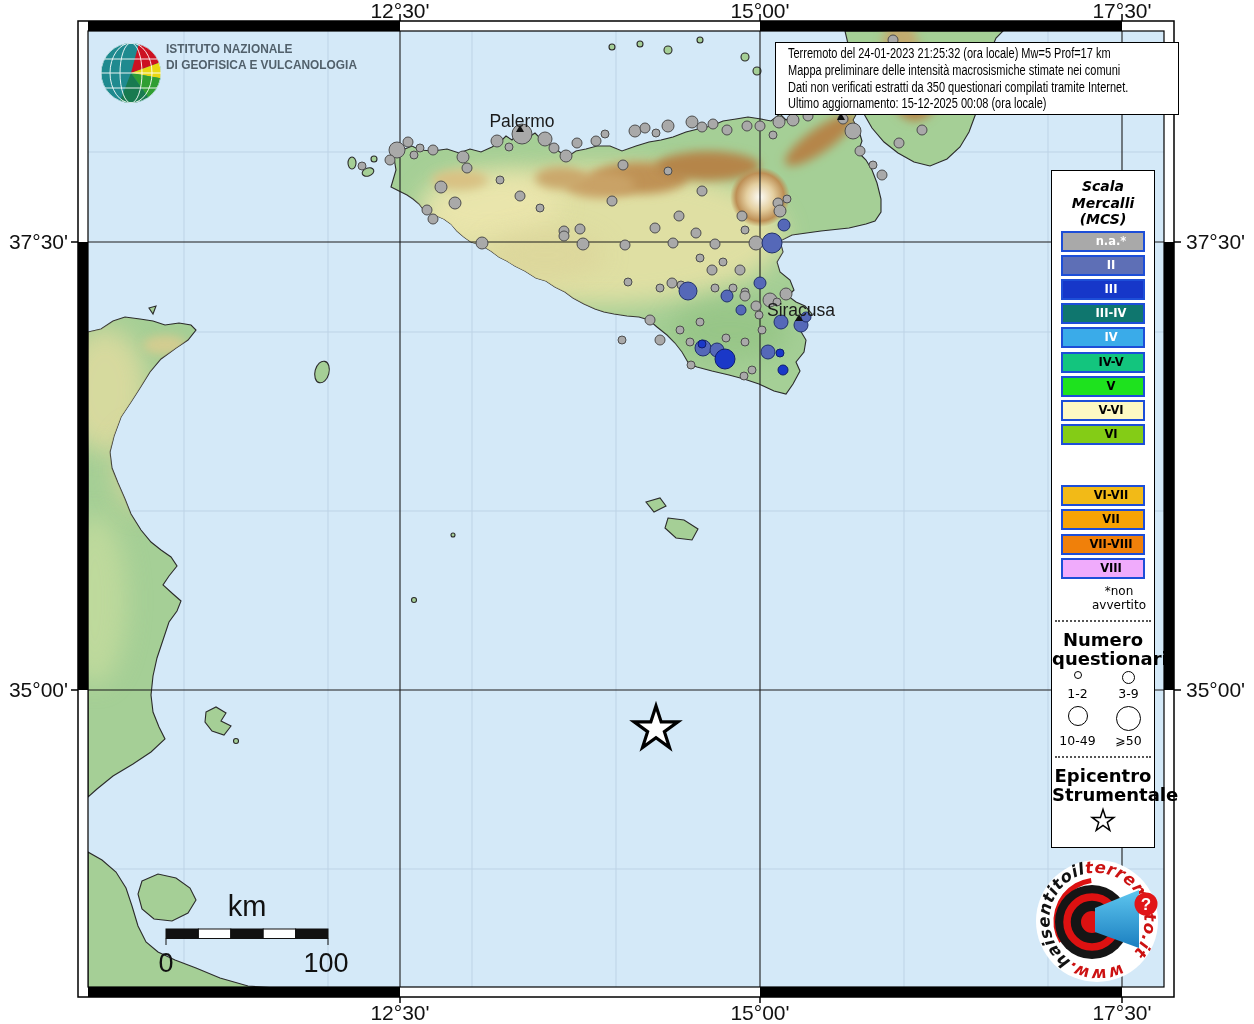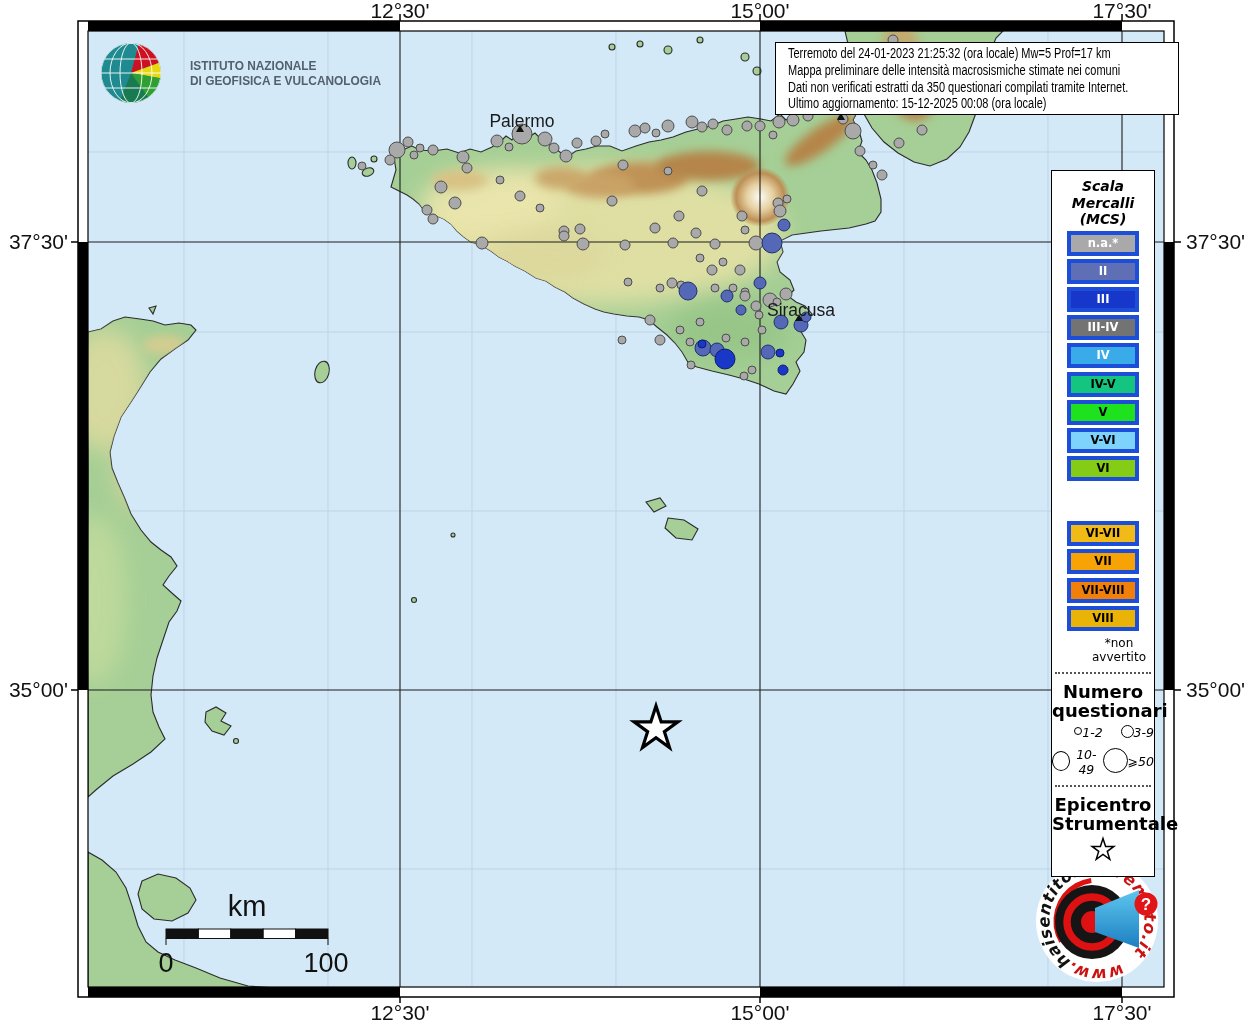--- a/index.html
+++ b/index.html
@@ -7,34 +7,34 @@
          font-family:"Liberation Sans",sans-serif;}
   #map{position:absolute;left:0;top:0;}
   .tick{position:absolute;font-size:21px;color:#111;white-space:nowrap;
         transform:translate(-50%,-50%);}
   .tick.l{transform:translate(-100%,-50%);}
   .tick.r{transform:translate(0,-50%);}
   #infobox{position:absolute;left:775px;top:42px;width:378px;background:#fff;
            border:1.3px solid #000;padding:2px 12px;z-index:6;}
   #infobox .inner{width:480px;transform:scaleX(.785);transform-origin:top left;}
   #infobox .ln{font-size:14px;line-height:16.8px;color:#000;white-space:nowrap;}
-  #ingv{position:absolute;left:99px;top:41px;display:flex;align-items:center;gap:27px;z-index:4;}
+  #ingv{position:absolute;left:99px;top:41px;display:flex;gap:3px;z-index:4;}
   #ingv .txt div{font-size:13.5px;font-weight:bold;color:#51606b;line-height:15.5px;
                  white-space:nowrap;transform:scaleX(.88);transform-origin:left center;}
   #legend{position:absolute;left:1051px;top:170px;width:104px;background:#fff;
           border:1.2px solid #000;box-sizing:border-box;text-align:center;
           font-family:"DejaVu Sans",sans-serif;padding:7px 0 8px;z-index:5;}
   .lg-title div{font-weight:bold;font-size:14px;line-height:16.5px;color:#000;font-style:italic;}
-  .swatch{width:64px;height:17px;margin:3.2px auto;border:4px solid #1d4ed8;
-          font-size:11.5px;font-weight:bold;line-height:17px;box-sizing:content-box;}
+  .swatch{width:64px;height:17px;margin:3.2px auto;border:2px solid #1d4ed8;
+          font-size:11.5px;font-weight:bold;line-height:17px;box-sizing:content-box;padding-left:16px;}
   .lg-foot{font-size:12px;color:#000;margin-top:5px;padding-left:32px;}
   .lg-div{border-top:2px dotted #555;margin:8px 3px;}
   .lg-t2 div{font-weight:bold;font-size:18px;line-height:19px;color:#000;}
   .qgrid{display:grid;grid-template-columns:1fr 1fr;row-gap:5px;margin-top:3px;}
-  .qcell{display:flex;flex-direction:row;align-items:center;justify-content:flex-end;font-style:italic;}
+  .qcell{display:flex;flex-direction:column;align-items:center;justify-content:space-between;}
   .qdot{border:1.7px solid #000;border-radius:50%;background:#fff;box-sizing:border-box;}
   .qlabel{font-size:12.5px;margin-top:2px;color:#000;}
   .lg-star{margin-top:3px;}
 </style>
 </head>
 <body>
 
 <div class="stage">
 
 <svg id="map" width="1254" height="1024" viewBox="0 0 1254 1024">
@@ -383,30 +383,30 @@
 <div id="legend">
   <div class="lg-title">
     <div>Scala</div>
     <div>Mercalli</div>
     <div>(MCS)</div>
   </div>
   <div id="lg-swatches">
         <div class="swatch" style="background: rgb(169, 169, 169); color: rgb(255, 255, 255);">n.a.*</div>
         <div class="swatch" style="background: rgb(94, 111, 182); color: rgb(255, 255, 255);">II</div>
         <div class="swatch" style="background: rgb(22, 55, 201); color: rgb(255, 255, 255);">III</div>
-        <div class="swatch" style="background: #737373; color: rgb(255, 255, 255);">III-IV</div>
+        <div class="swatch" style="background: #0f766e; color: rgb(255, 255, 255);">III-IV</div>
         <div class="swatch" style="background: rgb(58, 171, 233); color: rgb(255, 255, 255);">IV</div>
         <div class="swatch" style="background: rgb(19, 197, 126); color: rgb(0, 0, 0);">IV-V</div>
         <div class="swatch" style="background: rgb(30, 226, 30); color: rgb(0, 0, 0);">V</div>
-        <div class="swatch" style="background: #7dd3fc; color: rgb(0, 0, 0);">V-VI</div>
+        <div class="swatch" style="background: #fef9c3; color: rgb(0, 0, 0);">V-VI</div>
         <div class="swatch" style="background: #84cc16; color: rgb(0, 0, 0);">VI</div>
         <div class="swatch" style="background: rgb(242, 186, 23); color: rgb(0, 0, 0); margin-top: 40px;">VI-VII</div>
         <div class="swatch" style="background: rgb(247, 163, 5); color: rgb(0, 0, 0);">VII</div>
         <div class="swatch" style="background: rgb(240, 128, 10); color: rgb(0, 0, 0);">VII-VIII</div>
-        <div class="swatch" style="background: #eab308; color: rgb(0, 0, 0);">VIII</div>
+        <div class="swatch" style="background: #f0abfc; color: rgb(0, 0, 0);">VIII</div>
       </div>
   <div class="lg-foot">*non avvertito</div>
   <div class="lg-div"></div>
   <div class="lg-t2">
     <div>Numero</div>
     <div>questionari</div>
   </div>
   <div class="qgrid" id="lg-quest">
         <div class="qcell">
           <span class="qdot" style="width: 8px; height: 8px;"></span>

